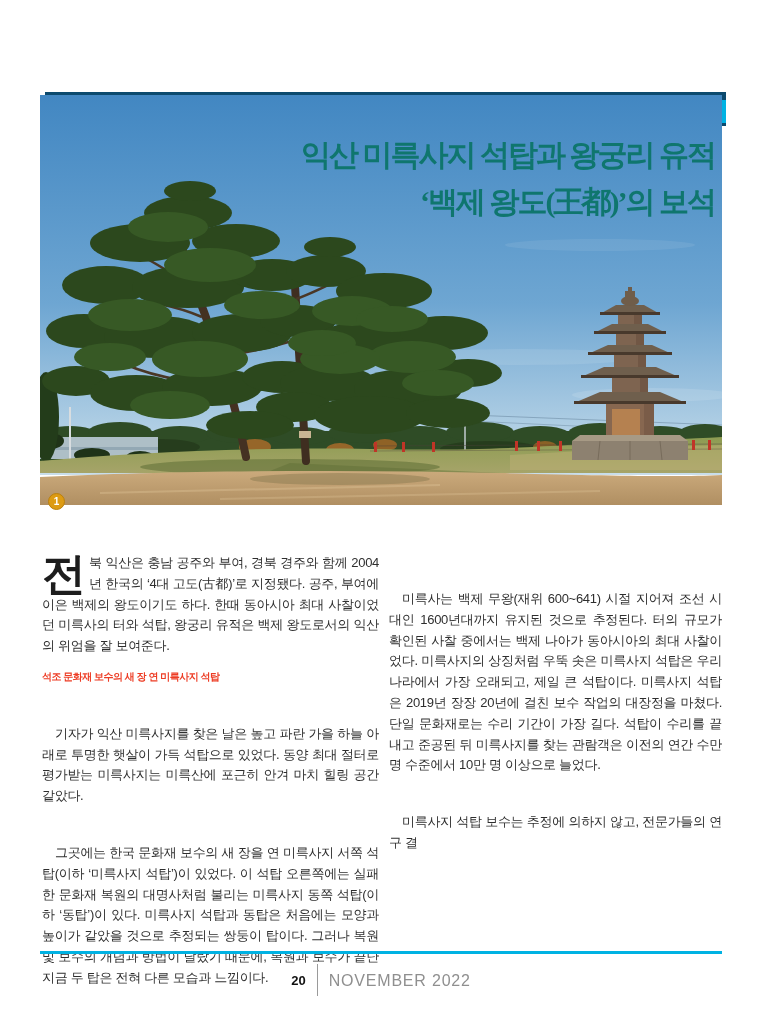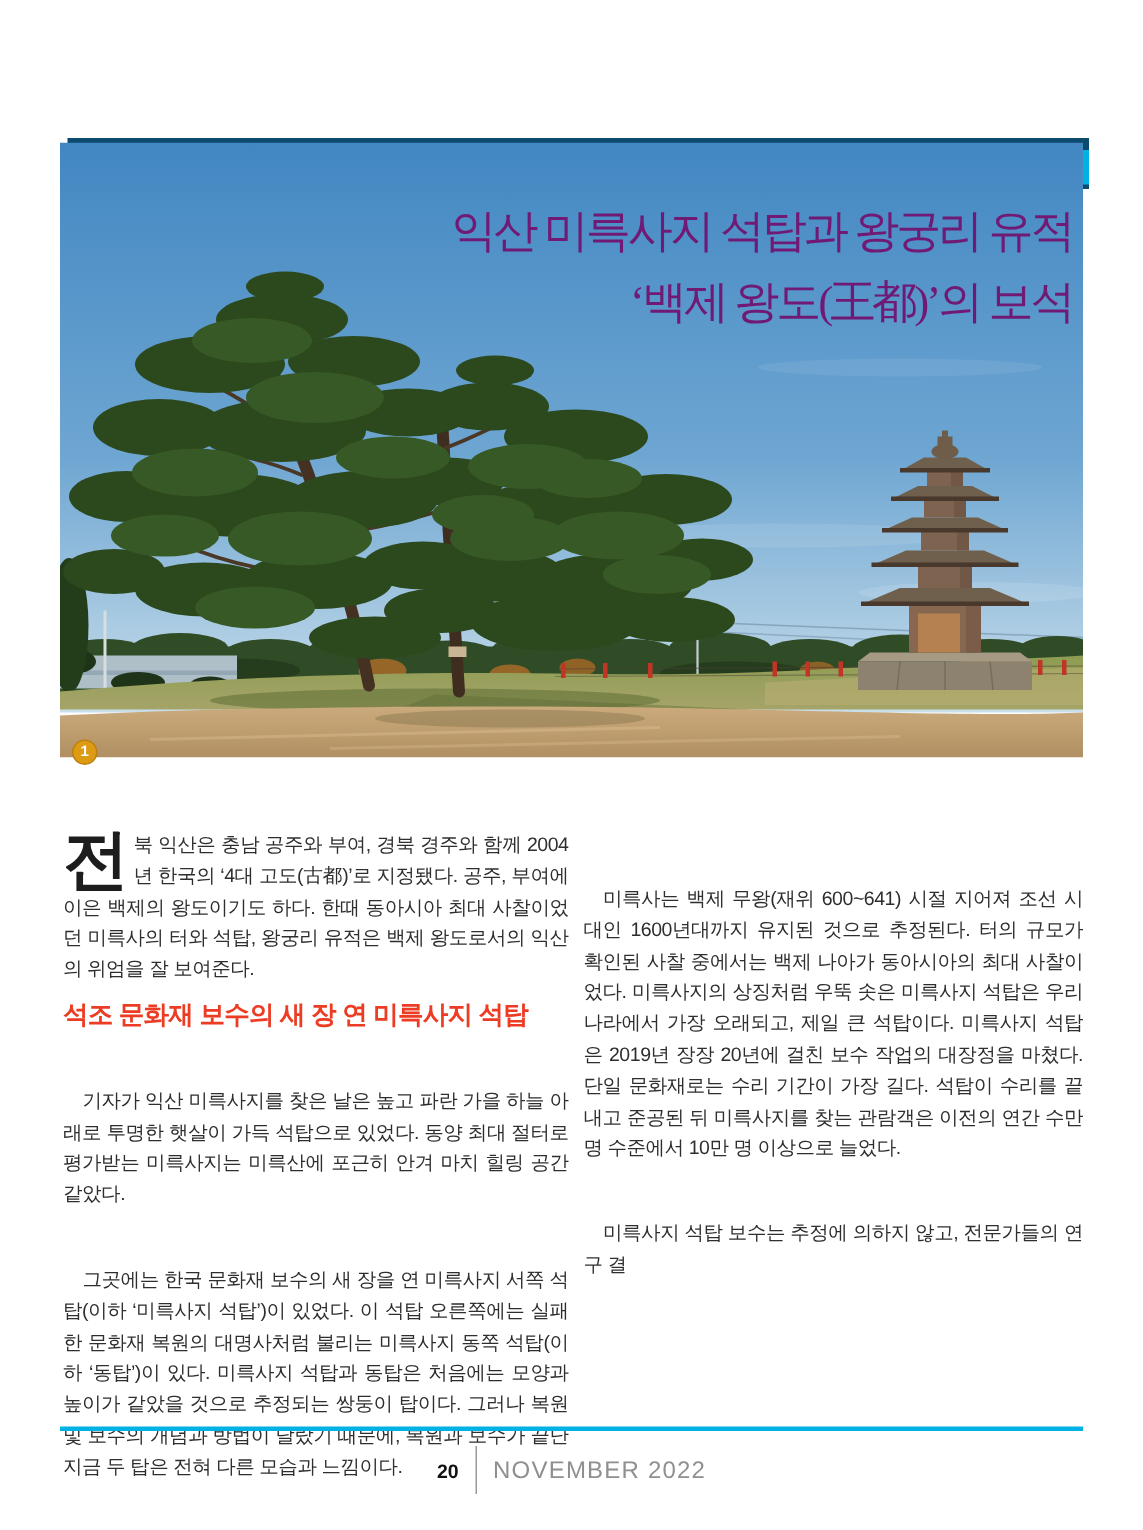--- a/index.html
+++ b/index.html
@@ -11,38 +11,38 @@
   .section-frame { position:absolute; left:45px; top:44px; width:681px; height:34px;
                    border:5px solid #0c4a6e; background:#fff;margin-top:48px; }
   .section-bar { position:absolute; left:4px; top:3px; width:672px; height:23px; background:#00b2e3; }
   .section-bar span { display:block; color:#fff; font-size:13px; font-weight:bold;
                       line-height:23px; padding-left:10px; letter-spacing:.5px; }
 
   
   .hero { position:absolute; left:40px; top:95px; width:682px; height:410px; }
   .hero svg { display:block; }
   .hero-title { position:absolute; top:36px; right:7px; text-align:right;
-                font-family:"Liberation Serif","DejaVu Serif",serif; font-weight:400;
-                font-size:30px; line-height:47px; color:#701a75; letter-spacing:-2px;
+                font-family:"Liberation Serif","DejaVu Serif",serif; font-weight:700;
+                font-size:30px; line-height:47px; color:#0f766e; letter-spacing:-2px;
                 white-space:nowrap; }
   .badge { position:absolute; left:8px; top:398px; width:17px; height:17px; border-radius:50%;
            background:#dd9b13; border:1px solid #bb800d; color:#fff; font-size:10px;
            font-weight:bold; text-align:center; line-height:15px; }
 
   
   .columns { position:absolute; top:553px; left:42px; width:680px; height:400px; }
   .col { position:absolute; top:0; font-size:13px; line-height:20.8px; text-align:justify;
          color:#2e2e2e; letter-spacing:-0.3px; }
   .col-left { left:0; width:337px; }
   .col-right { left:347px; width:333px; }
   .col p { margin:0; }
   .col p.indent { text-indent:13px;margin-top:36px; }
   .dropcap { float:left; font-size:44px; line-height:37px; font-weight:800; color:#1d1d1d;
              margin:2px 5px 0 0; letter-spacing:-2px; }
-  .subhead { font-size:17px; font-weight:800; color:#ed3c24; margin:10px 0 5px;
+  .subhead { font-size:10px; font-weight:800; color:#ed3c24; margin:10px 0 5px;
              letter-spacing:-0.5px; }
 
   
   .footer-rule { position:absolute; left:40px; top:951px; width:682px; height:3px; background:#00b2e3; }
   .footer { position:absolute; top:964px; left:0; width:762px; display:flex;
             justify-content:center; align-items:center; }
   .page-num { font-size:13px; font-weight:bold; color:#111; margin-top:1px; }
   .vbar { width:1px; height:32px; background:#9a9a9a; margin:0 11px; }
   .issue { font-size:16px; color:#8f8f8f; letter-spacing:.8px; margin-top:2px; }
 </style>

